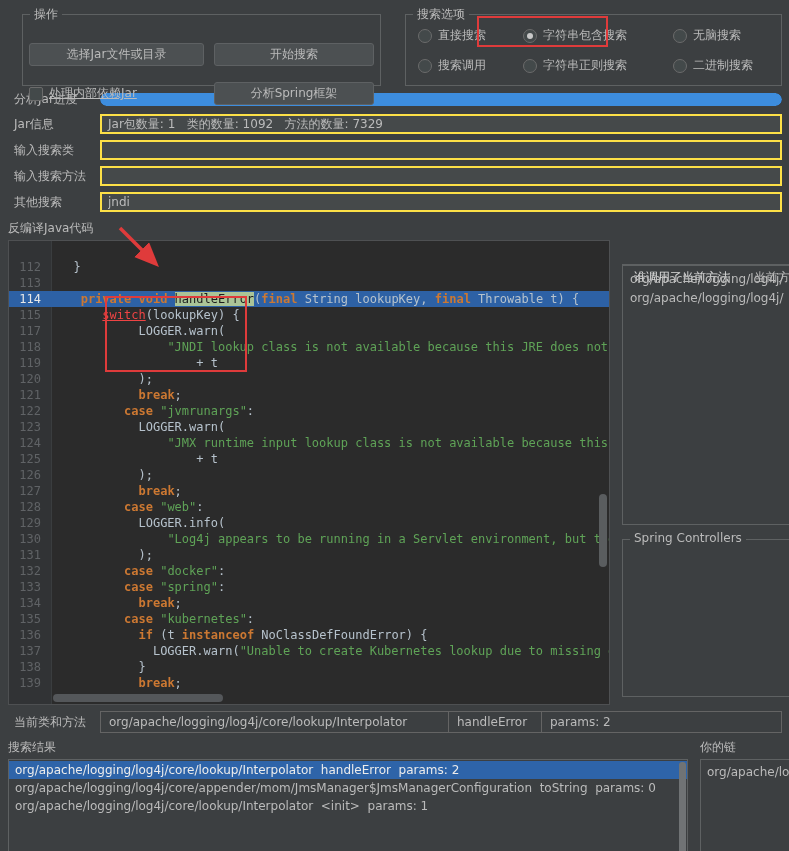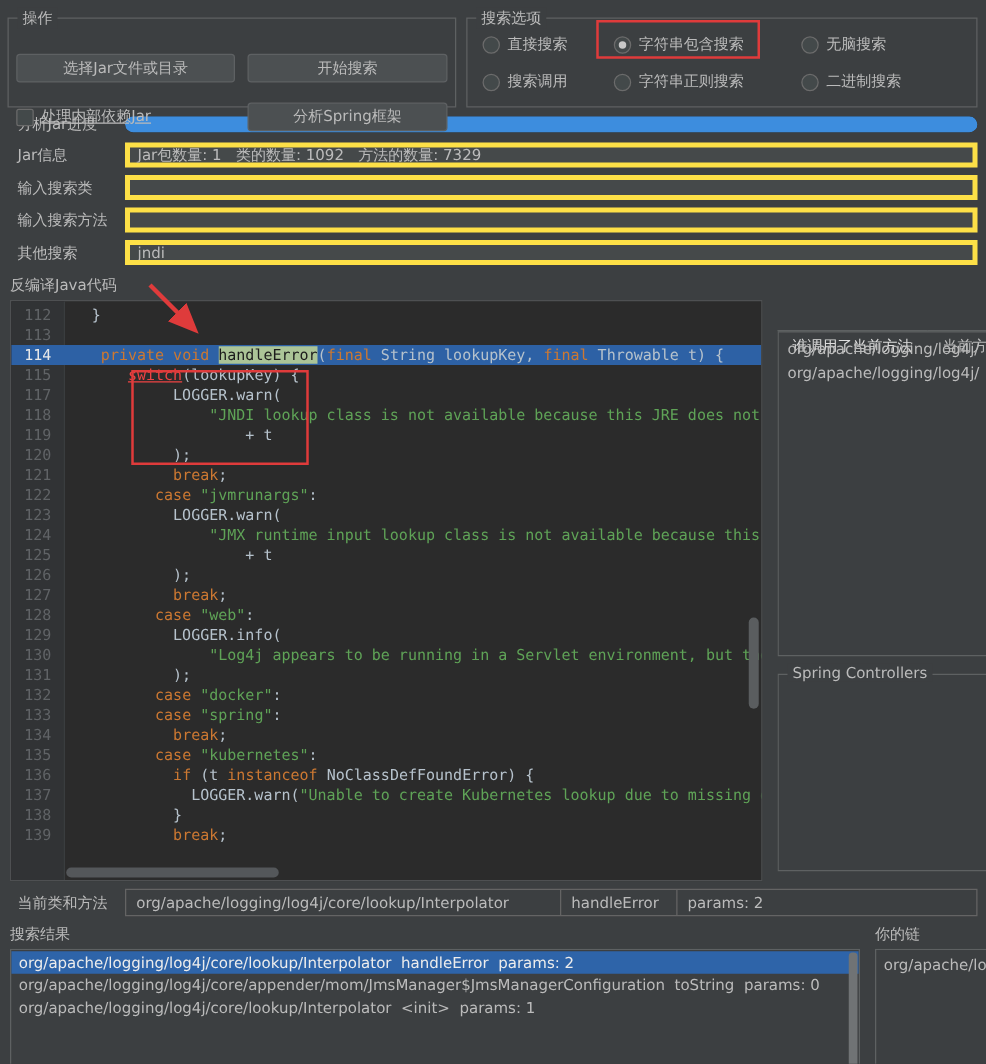--- a/index.html
+++ b/index.html
@@ -6,21 +6,21 @@
   html, body { width: 789px; height: 851px; }
   body {
     background: var(--panel_bg, #3c3f41);
     color: #bbbbbb;
     font: 12px "DejaVu Sans", "Liberation Sans", sans-serif;
     overflow: hidden;
     position: relative;
   }
 
   
-  .top-row { display: flex; gap: 8px; padding: 14px 7px 0 6px; align-items: flex-end; }
+  .top-row { display: flex; gap: 24px; padding: 14px 7px 0 22px; align-items: flex-end; }
   .groupbox { position: relative; border: 1px solid #5e6162; padding: 12px 6px 8px; height: 72px; }
   .gtitle { position: absolute; top: -9px; left: 7px; background: var(--panel_bg, #3c3f41); padding: 0 4px; color: #bbbbbb; }
   .ops { flex: 0 0 357px; }
   .search-opts { flex: 1; }
   .ops-row { display: flex; align-items: center; gap: 10px; margin-bottom: 8px; margin-top: 16px; }
   .btn {
     background: #4c5052; border: 1px solid #5e6163; border-radius: 3px;
     height: 23px; display: flex; align-items: center; justify-content: center;
     color: #bbbbbb; cursor: default; overflow: hidden; white-space: nowrap;
   }
@@ -33,42 +33,42 @@
   .radio-dot { width: 14px; height: 14px; border-radius: 50%; background: #43494a; border: 1px solid #6b6b6b; position: relative; flex: 0 0 auto; }
   .radio-option.selected .radio-dot::after { content: ""; position: absolute; inset: 3px; border-radius: 50%; background: #c8c8c8; }
 
   
   .form-area { padding: 5px 7px 0 8px; }
   .form-row { display: flex; align-items: center; margin-bottom: 6px; }
   .row-label { flex: 0 0 92px; padding-left: 6px; white-space: nowrap; overflow: hidden; }
   .progress-track { flex: 1; height: 13px; border-radius: 7px; background: #2f3234; overflow: hidden; }
   .progress-fill { height: 100%; border-radius: 7px; background: var(--progress_blue, #3d8dde); }
   .field, .field-input {
-    flex: 1; background: #45494a; border: 4px solid #fde047; height: 20px;
+    flex: 1; background: #45494a; border: 2px solid #fde047; height: 20px;
     color: #bbbbbb; padding: 0 6px; font: 12px "DejaVu Sans", "Liberation Sans", sans-serif;
     display: flex; align-items: center; white-space: pre; overflow: hidden;
   }
   .field-input { display: block; line-height: 18px; }
 
   
   .editor-label { margin: 8px 0 3px 8px; }
   .main-row { display: flex; gap: 12px; margin-left: 8px; height: 465px; overflow: hidden; }
   .editor {
     flex: 0 0 602px; height: 465px; background: var(--editor_bg, #2b2b2b);
-    border: 1px solid #4e5052; position: relative; overflow: hidden; padding-top: 3px;
+    border: 1px solid #4e5052; position: relative; overflow: hidden; padding-top: 18px;
     font: 12px "DejaVu Sans Mono", "Liberation Mono", monospace;
   }
   .editor::before { content: ""; position: absolute; left: 0; top: 0; bottom: 0; width: 42px; background: #313335; border-right: 1px solid #3a3d3f; }
   .code-line { position: relative; display: flex; height: 16px; line-height: 16px; white-space: pre; }
   .lnum { flex: 0 0 42px; text-align: right; padding-right: 10px; color: #606366; }
   .ltext { padding-left: 8px; }
   .code-line.sel { background: var(--selection_blue, #2d61a5); }
   .code-line.sel .lnum { color: #e8e8e8; }
   .tok-p { color: #b6c2cc; }
-  .tok-k { color: var(--keyword_orange, #cc7832); }
+  .tok-k { color: var(--keyword_orange, #cc7832); font-weight: bold; }
   .tok-s { color: var(--string_green, #5fa357); }
   .tok-h { background: var(--highlight_green, #abc497); color: #1c1c1c; }
   .tok-w { color: #ef4444; text-decoration: underline; }
   .vscroll { position: absolute; right: 2px; top: 253px; width: 8px; height: 73px; background: #5a5d5f; border-radius: 4px; z-index: 5; }
   .hscroll { position: absolute; left: 44px; bottom: 2px; width: 170px; height: 8px; background: #54575a; border-radius: 4px; z-index: 5; }
 
   
   .right-col { flex: 0 0 200px; display: flex; flex-direction: column; overflow: hidden; }
   .tabs { display: flex; height: 25px; flex: 0 0 25px; }
   .tab { padding: 0 11px; line-height: 24px; background: #45484a; border: 1px solid #5e6162; border-bottom: none; white-space: nowrap; color: #bbbbbb; margin-top: 24px; }

